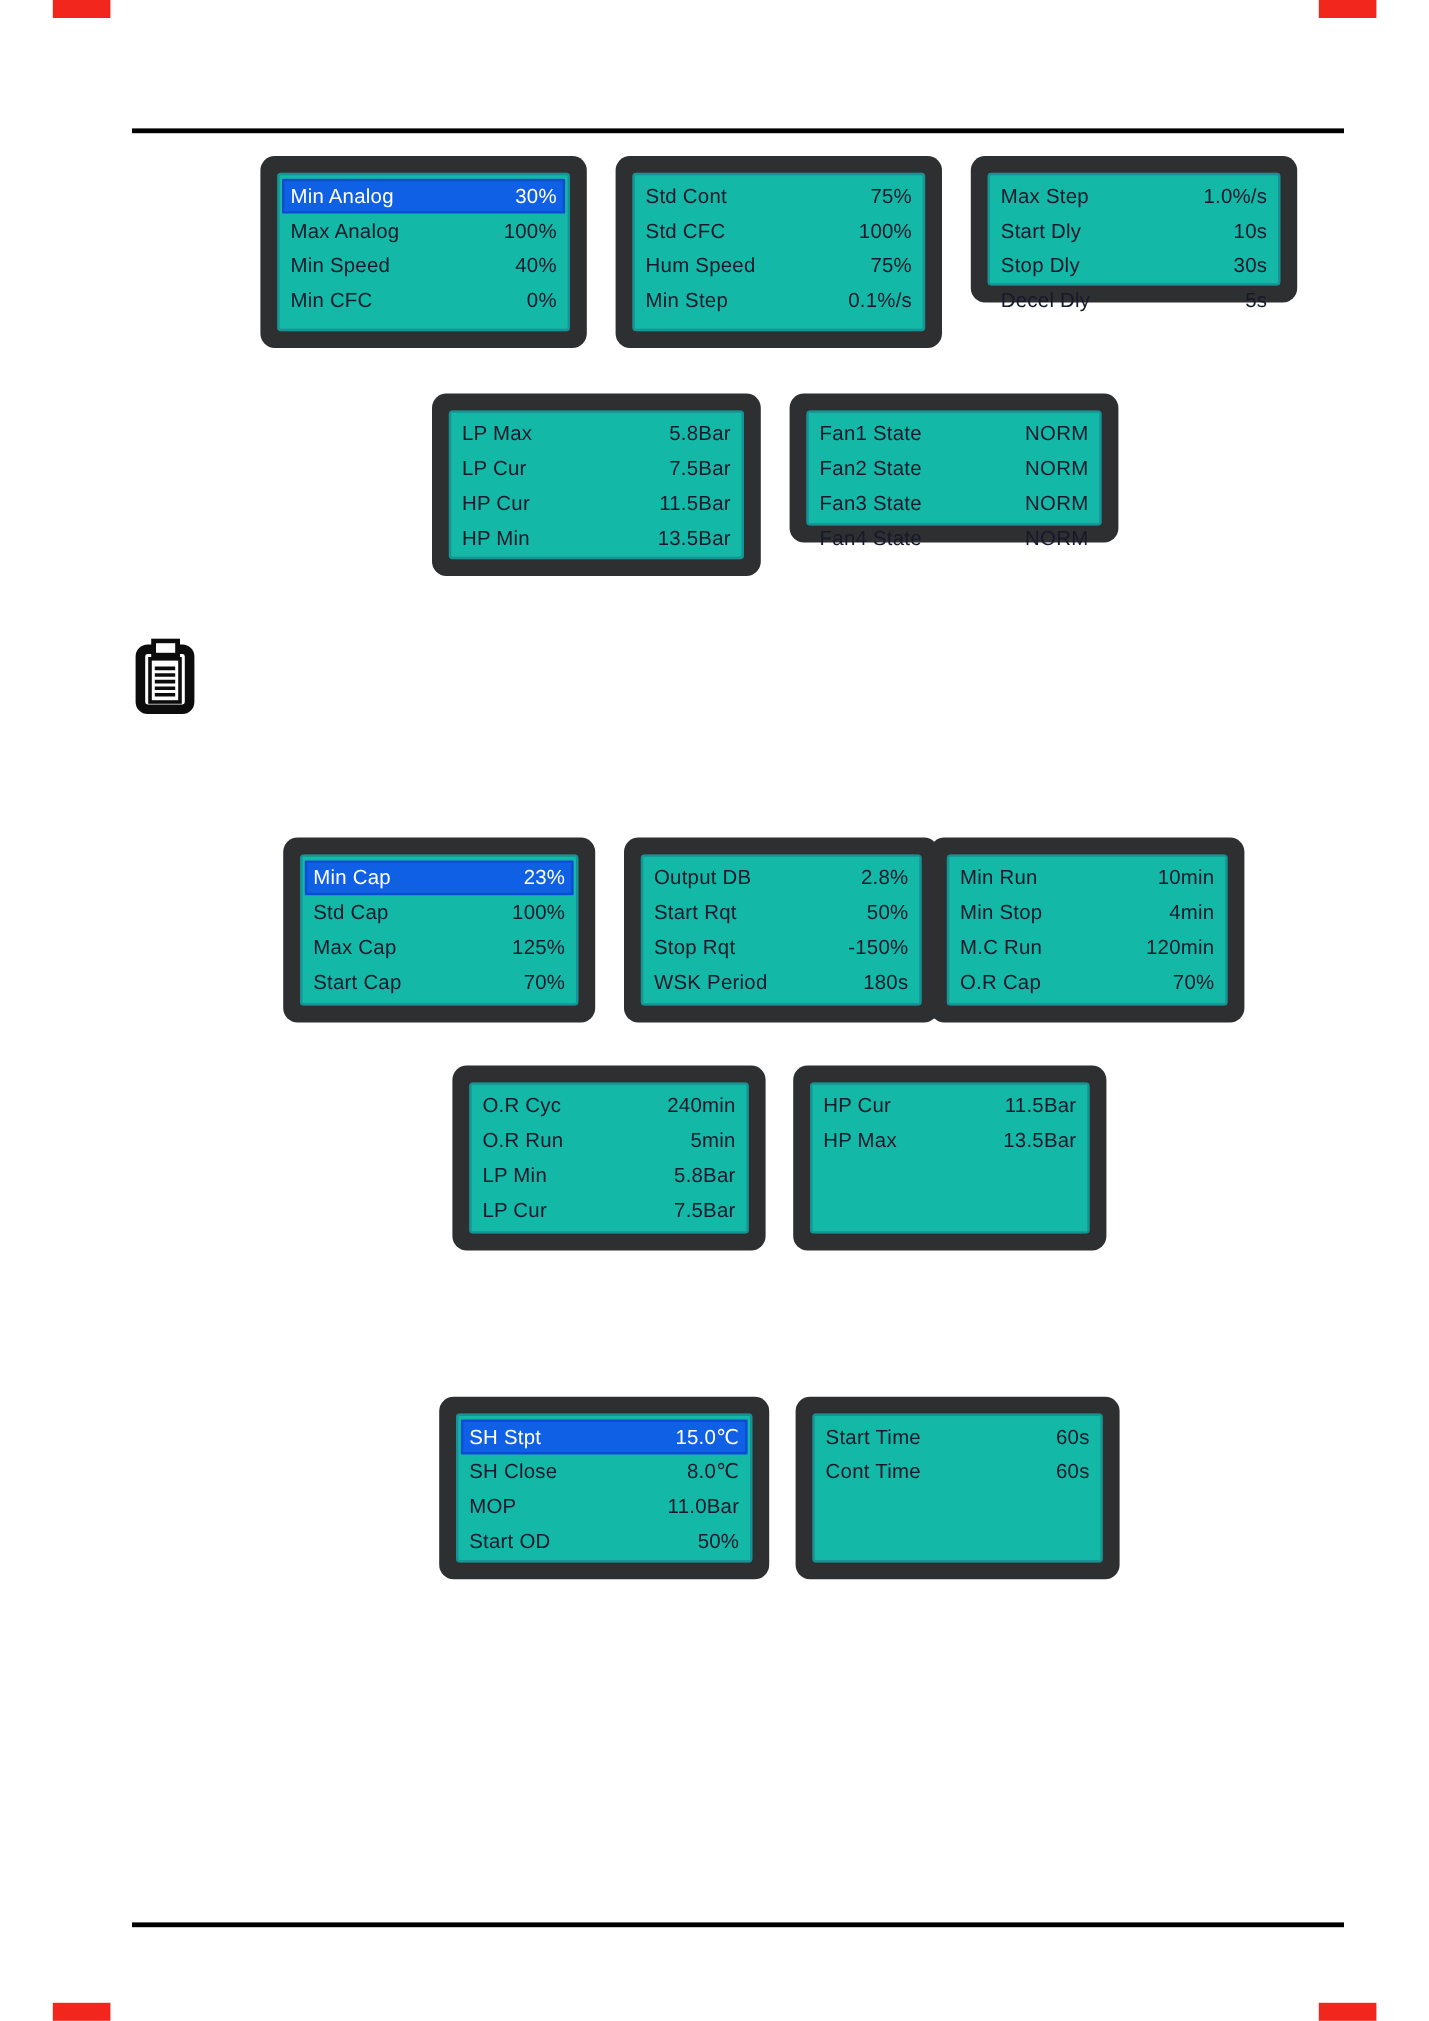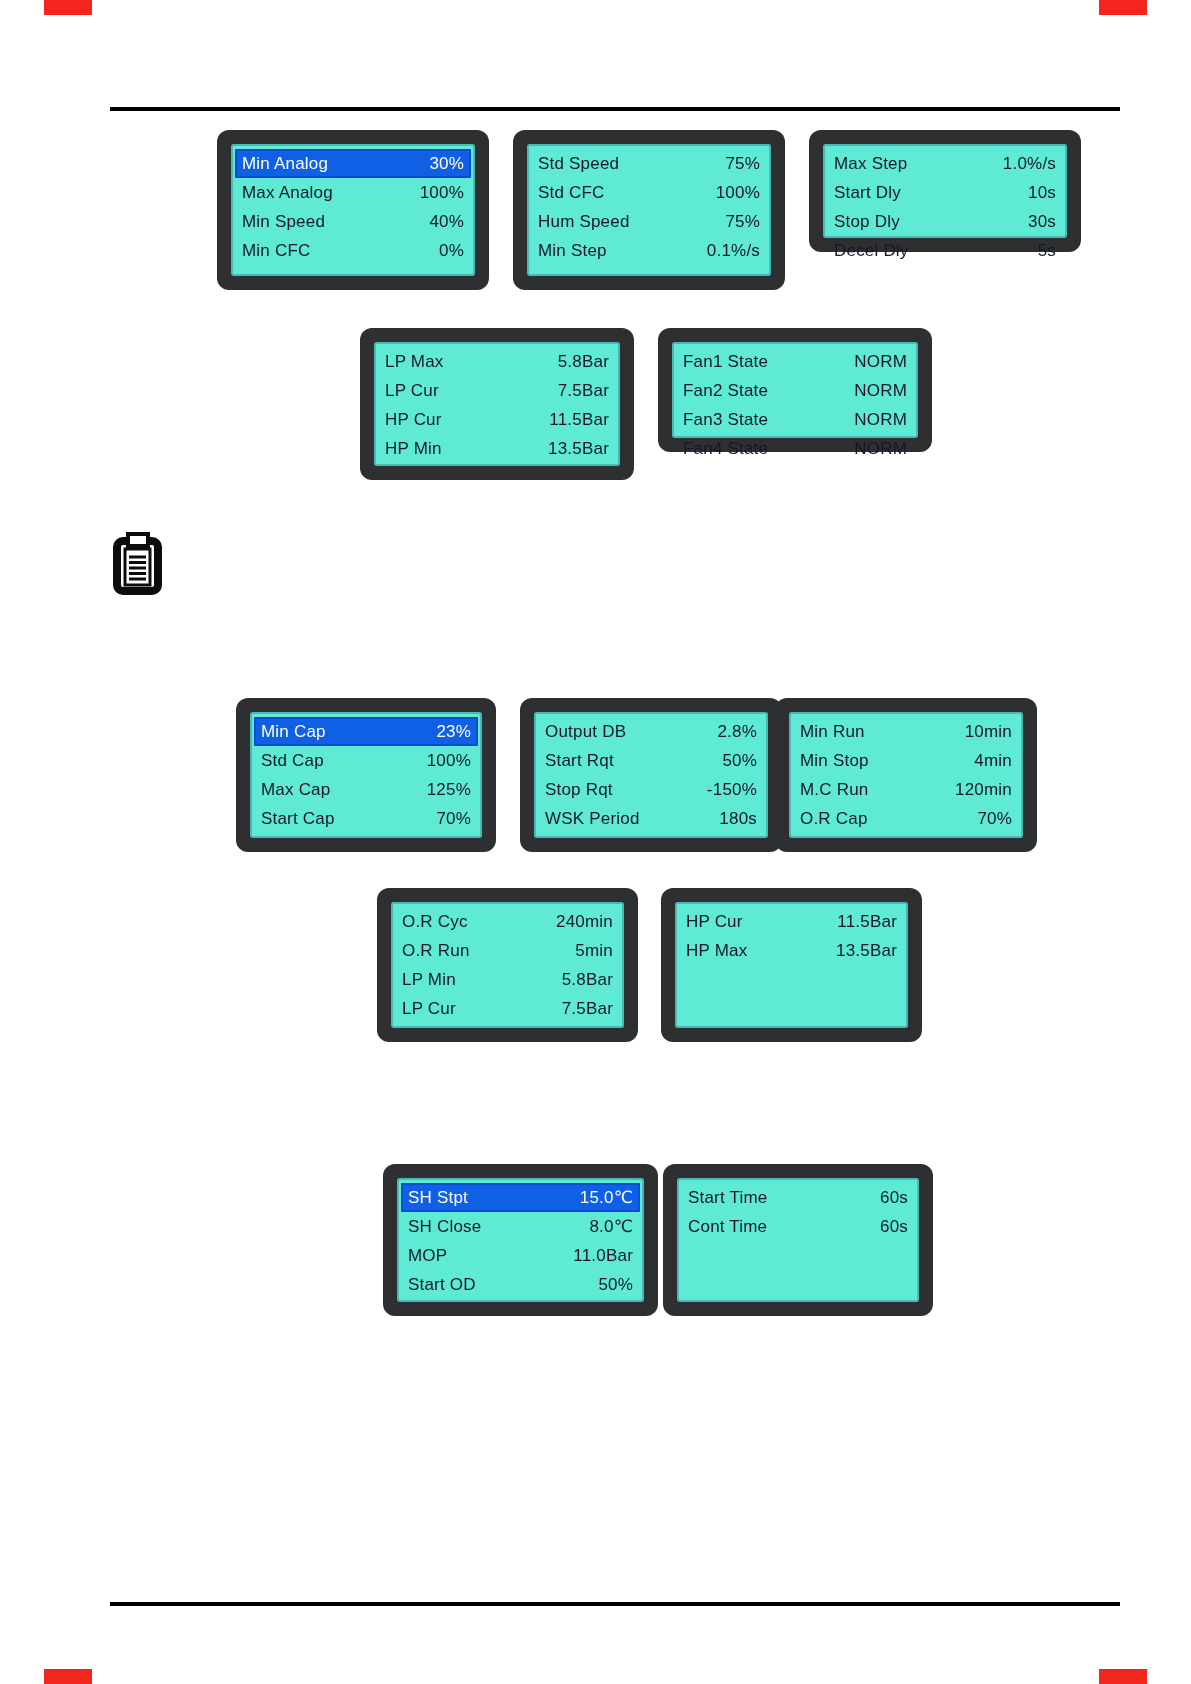--- a/index.html
+++ b/index.html
@@ -7,21 +7,21 @@
     position:relative;width:1191px;height:1684px;background:#ffffff;overflow:hidden;
     font-family:"Liberation Sans","DejaVu Sans",sans-serif;
   }
   .corner-mark{position:absolute;width:48px;height:15px;background:#f3261d;}
   .rule{position:absolute;left:110px;width:1010px;height:4px;background:#000000;}
   .note-icon{position:absolute;left:112px;top:532px;width:51px;height:63px;}
   .panel{
     position:absolute;background:#2e2f31;border-radius:12px;padding:14px;box-sizing:border-box;
   }
   .screen{
-    width:100%;height:100%;background:#5eead4;border-radius:3px;box-sizing:border-box;
+    width:100%;height:100%;background:#14b8a6;border-radius:3px;box-sizing:border-box;
     padding:5px 4px;box-shadow:inset 0 0 0 2px rgba(30,55,110,0.28);
     display:flex;flex-direction:column;
   }
   .row{
     height:29px;flex:0 0 29px;display:flex;justify-content:space-between;align-items:center;
     padding:0 7px;font-size:17px;color:#16182c;letter-spacing:0.2px;
   }
   .row .lbl{text-align:left;white-space:nowrap;}
   .row .val{text-align:center;white-space:nowrap;}
   .row.hl{
@@ -68,21 +68,21 @@
     <div class="row">
       <span class="lbl">Min CFC</span>
       <span class="val">0%</span>
     </div>
   </div>
 </div>
 
 <div class="panel" style="left:513px;top:130px;width:272px;height:160px;">
   <div class="screen">
     <div class="row">
-      <span class="lbl">Std Speed</span>
+      <span class="lbl">Std Cont</span>
       <span class="val">75%</span>
     </div>
     <div class="row">
       <span class="lbl">Std CFC</span>
       <span class="val">100%</span>
     </div>
     <div class="row">
       <span class="lbl">Hum Speed</span>
       <span class="val">75%</span>
     </div>
@@ -246,21 +246,21 @@
       <span class="lbl">HP Cur</span>
       <span class="val">11.5Bar</span>
     </div>
     <div class="row">
       <span class="lbl">HP Max</span>
       <span class="val">13.5Bar</span>
     </div>
   </div>
 </div>
 
-<div class="panel" style="left:366px;top:1164px;width:275px;height:152px;margin-left:17px;">
+<div class="panel" style="left:366px;top:1164px;width:275px;height:152px;">
   <div class="screen">
     <div class="row hl">
       <span class="lbl">SH Stpt</span>
       <span class="val">15.0℃</span>
     </div>
     <div class="row">
       <span class="lbl">SH Close</span>
       <span class="val">8.0℃</span>
     </div>
     <div class="row">

